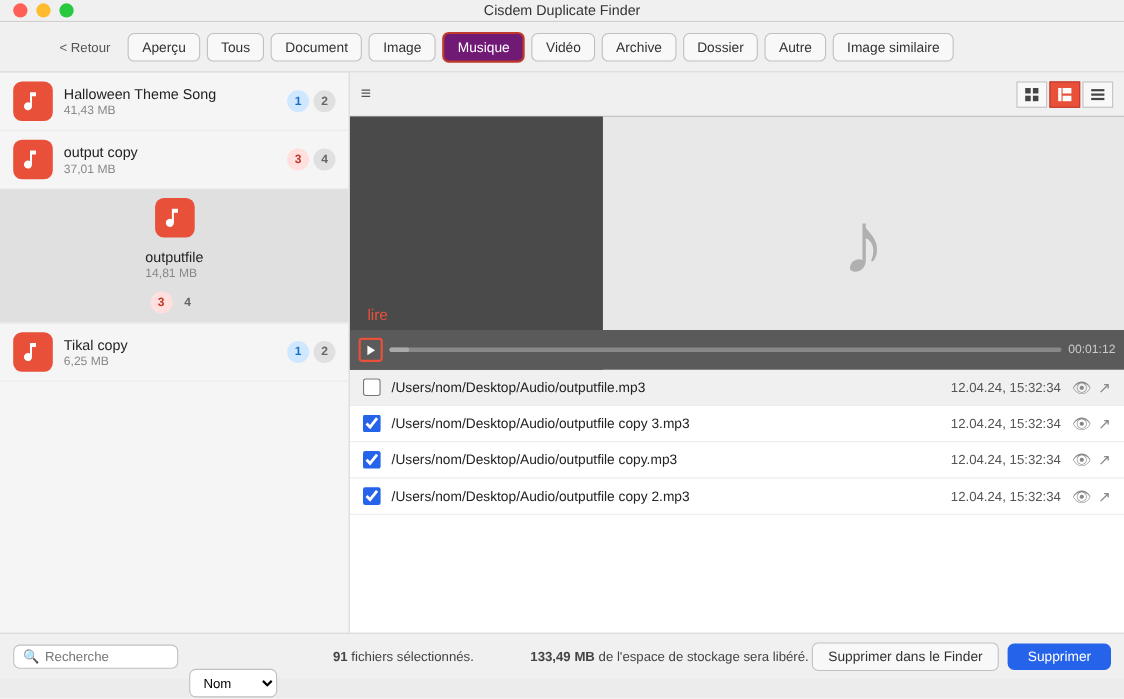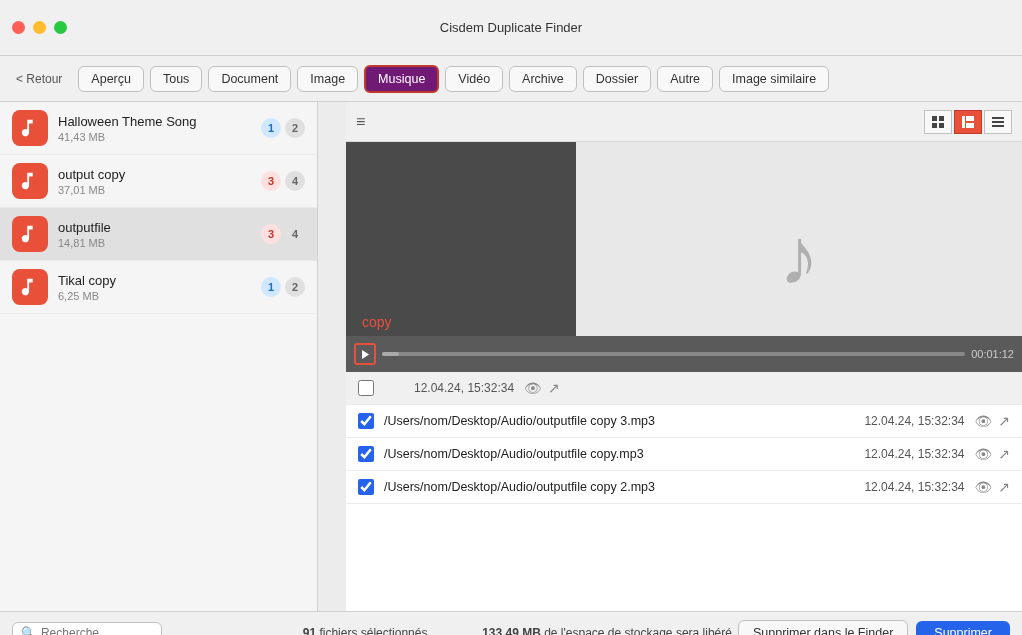--- a/index.html
+++ b/index.html
@@ -7,21 +7,21 @@
       font-family: -apple-system, BlinkMacSystemFont, 'Helvetica Neue', sans-serif;
       background: #ececec;
       width: 1022px;
       height: 635px;
       overflow: hidden;
       font-size: 13px;
     }
 
     
     .title-bar {
-      height: 56px;
+      height: 20px;
       background: #f0f0f0;
       display: flex;
       align-items: center;
       justify-content: center;
       position: relative;
       border-bottom: 1px solid #d0d0d0;
     }
     .title-bar-buttons {
       position: absolute;
       left: 12px;
@@ -55,20 +55,21 @@
       border-bottom: 1px solid #d0d0d0;
     }
     .back-btn {
       font-size: 12px;
       color: #555;
       background: none;
       border: none;
       cursor: pointer;
       padding: 4px 6px;
       margin-right: 4px;
+      margin-left: 38px;
     }
     .tab-btn {
       padding: 5px 12px;
       border-radius: 6px;
       border: 1px solid #c0c0c0;
       background: #f8f8f8;
       font-size: 12.5px;
       cursor: pointer;
       color: #333;
       white-space: nowrap;
@@ -76,40 +77,40 @@
     .tab-btn.active {
       background: #701a75;
       color: white;
       border: 2px solid #c0392b;
     }
 
     
     .main {
       display: flex;
       height: calc(635px - 38px - 46px - 42px);
-      gap: 28px;
     }
 
     
     .sidebar {
       width: 318px;
       background: #f5f5f5;
       border-right: 1px solid #d0d0d0;
       overflow-y: auto;
     }
     .sidebar-item {
       display: flex;
       align-items: center;
       padding: 8px 12px;
       cursor: pointer;
       gap: 10px;
       border-bottom: 1px solid #ebebeb;
     }
     .sidebar-item.selected {
       background: #e0e0e0;
+      flex-direction: column;
     }
     .music-icon {
       width: 36px;
       height: 36px;
       background: #e8503a;
       border-radius: 8px;
       display: flex;
       align-items: center;
       justify-content: center;
       flex-shrink: 0;
@@ -527,21 +528,21 @@
             <rect x="1" y="2" width="12" height="2"></rect>
               <rect x="1" y="6" width="12" height="2"></rect>
             <rect x="1" y="10" width="12" height="2"></rect>
           </svg>
         </button>
       </div>
     </div>
 
     <div class="media-player">
       <div class="media-dark-left">
-        <span class="lire-label">copy</span>
+        <span class="lire-label">lire</span>
       </div>
       <div class="media-center">
         <span class="music-note">♪</span>
       </div>
 
       <div class="player-controls">
         <div class="play-btn-ctrl">
           <svg width="10" height="11" viewBox="0 0 10 11" fill="white">
               <polygon points="2,1 9,5.5 2,10"></polygon>
             </svg>
@@ -550,20 +551,21 @@
           <div class="progress-fill"></div>
         </div>
         <span class="time-display">00:01:12</span>
       </div>
     </div>
 
     <div class="file-list">
 
       <div class="file-row header-row">
         <input type="checkbox" class="file-checkbox" style="">
+        <span class="file-path">/Users/nom/Desktop/Audio/outputfile.mp3</span>
         <span class="file-date">12.04.24, 15:32:34</span>
         <div class="file-actions">
           <span class="action-icon">👁</span>
           <span class="action-icon">↗</span>
         </div>
       </div>
 
       <div class="file-row">
         <input type="checkbox" class="file-checkbox checked-blue" checked="" style="">
         <span class="file-path">/Users/nom/Desktop/Audio/outputfile copy 3.mp3</span>

